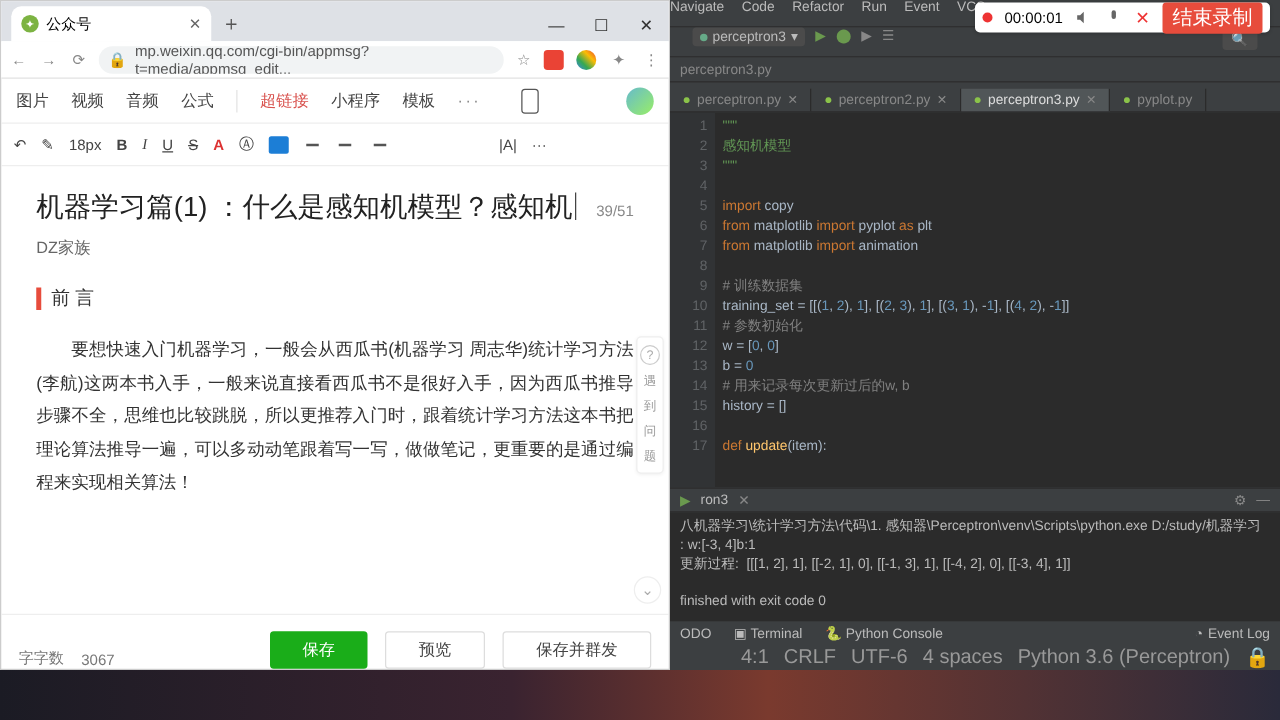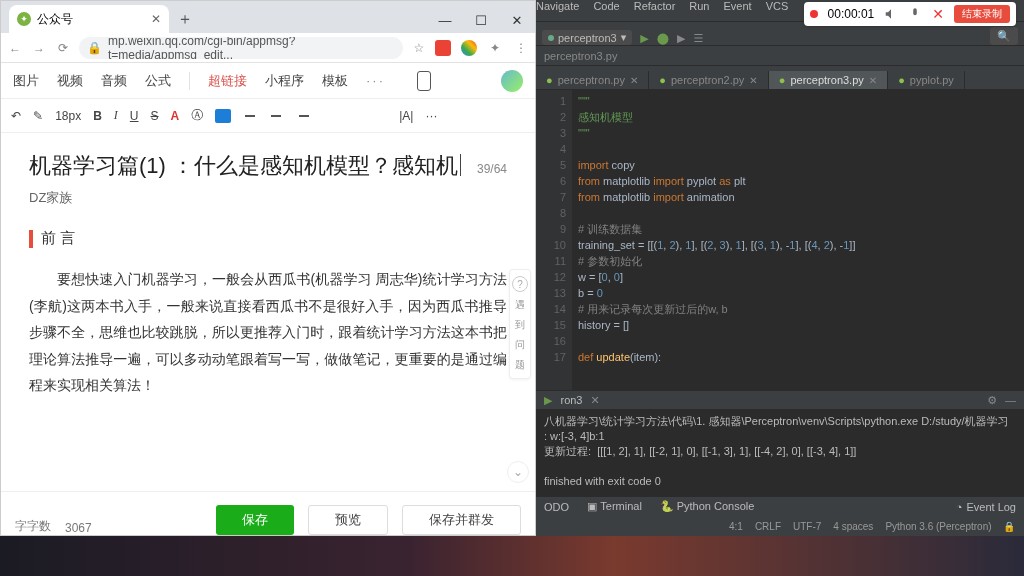--- a/index.html
+++ b/index.html
@@ -3,21 +3,21 @@
 <meta charset="utf-8">
 <style>
 * { margin:0; padding:0; box-sizing:border-box; font-family:"Microsoft YaHei","PingFang SC",Arial,sans-serif; }
 body { width:1024px; height:576px; overflow:hidden; position:relative; background:#333; }
 
 
 .rec-bar { position:absolute; top:2px; right:8px; height:24px; background:#fff; border-radius:4px; display:flex; align-items:center; padding:0 6px; gap:10px; font-size:12px; z-index:50; box-shadow:0 1px 3px rgba(0,0,0,.2);}
 .rec-dot { width:8px; height:8px; border-radius:50%; background:#e33; }
 .rec-ico { width:14px; height:14px; color:#666; }
 .rec-close { color:#e33; font-size:14px; }
-.rec-btn { background:#e74c3c; color:#fff; padding:2px 8px; border-radius:3px; font-size:10px; }
+.rec-btn { background:#e74c3c; color:#fff; padding:2px 8px; border-radius:3px; font-size:16px; }
 
 
 .browser { position:absolute; left:0; top:0; width:536px; height:536px; background:#fff; display:flex; flex-direction:column; border:1px solid #ccc;}
 .titlebar { height:32px; background:#dee1e6; display:flex; align-items:flex-end; }
 .tab { background:#fff; height:28px; border-radius:8px 8px 0 0; display:flex; align-items:center; padding:0 8px; margin-left:8px; font-size:12px; gap:6px; min-width:160px;}
 .tab .favicon { width:14px; height:14px; border-radius:50%; background:#7cb342; display:flex; align-items:center; justify-content:center; color:#fff; font-size:9px;}
 .tab .x { margin-left:auto; color:#666; }
 .tab-add { width:24px; height:24px; display:flex; align-items:center; justify-content:center; color:#555; margin-left:4px; margin-bottom:2px;}
 .win-controls { margin-left:auto; display:flex; }
 .win-controls span { width:36px; height:26px; display:flex; align-items:center; justify-content:center; color:#333; font-size:13px;}
@@ -64,21 +64,21 @@
 .bottom-bar { height:44px; border-top:1px solid #eee; display:flex; align-items:flex-end; padding:0 14px; gap:14px; font-size:12px; color:#777;}
 .bottom-bar .count{margin-right:auto;}
 .btn { height:30px; padding:0 26px; border-radius:3px; display:flex; align-items:center; font-size:13px;}
 .btn.primary{background:#1aad19;color:#fff;}
 .btn.ghost{border:1px solid #ddd;color:#444;background:#fff;}
 
 
 .ide { position:absolute; right:0; top:0; width:488px; height:536px; background:#3c3f41; color:#bbb; font-family:Consolas,monospace; font-size:11px; display:flex; flex-direction:column;}
 .ide .menubar{height:22px;background:#3c3f41;display:flex;padding:0 0;gap:14px;border-bottom:1px solid #2b2b2b;}
 .ide .menubar span{font-family:Arial;color:#bbb;}
-.ide .toolbar{height:24px;background:#3c3f41;display:flex;align-items:flex-end;padding:0 6px;gap:8px;border-bottom:1px solid #2b2b2b;}
+.ide .toolbar{height:24px;background:#3c3f41;display:flex;align-items:flex-start;padding:0 18px;gap:8px;border-bottom:1px solid #2b2b2b;}
 .run-sel{background:#4b4b4b;border-radius:3px;padding:1px 6px;display:flex;align-items:center;gap:4px;}
 .run-sel .dot{width:6px;height:6px;background:#6a8;border-radius:50%;}
 .play{color:#6a994e;}
 .bug{color:#6a994e;}
 .search-box{margin-left:auto;width:28px;height:18px;background:#4b4b4b;border-radius:3px;display:flex;align-items:center;justify-content:center;}
 
 .crumb{height:20px;background:#3c3f41;padding:0 8px;color:#888;display:flex;align-items:center;border-bottom:1px solid #2b2b2b;}
 .ide-body{flex:1;display:flex;overflow:hidden;}
 .proj-col{width:70px;background:#3c3f41;border-right:1px solid #2b2b2b;padding-top:4px;overflow:hidden;}
 .proj-col div{padding:2px 4px;color:#888;white-space:nowrap;font-size:10px;}
@@ -100,21 +100,21 @@
 .fn{color:#ffc66d;}
 .num{color:#6897bb;}
 
 .run-header{height:20px;background:#3c3f41;border-top:1px solid #2b2b2b;border-bottom:1px solid #2b2b2b;display:flex;align-items:center;padding:0 8px;gap:8px;}
 .run-header .play2{color:#6a994e;}
 .run-header .cfg-gear{margin-left:auto;color:#888;}
 .console{height:86px;background:#2b2b2b;padding:4px 8px;color:#bbb;line-height:15px;overflow:hidden;white-space:pre;}
 
 .ide .tools-row{height:20px;background:#3c3f41;border-top:1px solid #2b2b2b;display:flex;align-items:center;padding:0 8px;gap:18px;font-size:11px;}
 .ide .tools-row .ev{margin-left:auto;display:flex;align-items:center;gap:4px;}
-.ide .status{height:20px;background:#3c3f41;display:flex;align-items:center;justify-content:flex-end;padding:0 8px;gap:12px;font-size:10px;color:#999;}
+.ide .status{height:20px;background:#3c3f41;display:flex;align-items:center;justify-content:flex-end;padding:0 8px;gap:12px;font-size:16px;color:#999;}
 .lock{color:#888;}
 
 
 .desktop{position:absolute;left:0;bottom:0;width:1024px;height:40px;background:linear-gradient(90deg,#1b1b24,#3a2330 40%,#7a3a2e 60%,#2a2a3a);}
 </style>
 </head>
 <body>
 
 <div class="rec-bar">
   <span class="rec-dot"></span>
@@ -216,21 +216,21 @@
         <i></i>
       </span>
     <span>|A|</span>
     <span class="dots">···</span>
   </div>
 
   <div class="doc">
     <div class="title-row">
       <h1>机器学习篇(1) ：什么是感知机模型？感知机</h1>
       <span class="cursor"></span>
-      <span class="counter">39/64</span>
+      <span class="counter">39/51</span>
     </div>
     <div class="author">DZ家族</div>
     <div class="section">
       <span class="bar"></span>
       <span class="st">前 言</span>
     </div>
     <div class="para">
       <span class="indent"></span><span>要想快速入门机器学习，一般会从西瓜书(机器学习 周志华)统计学习方法(李航)这两本书入手，一般来说直接看西瓜书不是很好入手，因为西瓜书推导步骤不全，思维也比较跳脱，所以更推荐入门时，跟着统计学习方法这本书把理论算法推导一遍，可以多动动笔跟着写一写，做做笔记，更重要的是通过编程来实现相关算法！</span><br>
       <span class="indent"></span>
     </div>
@@ -341,20 +341,20 @@
 
   <div class="tools-row">
     <span>ODO</span>
     <span>▣ <span>Terminal</span></span>
     <span>🐍 <span>Python Console</span></span>
     <span class="ev">◔ <span>Event Log</span></span>
   </div>
   <div class="status">
     <span>4:1</span>
     <span>CRLF</span>
-    <span>UTF-7</span>
+    <span>UTF-6</span>
     <span>4 spaces</span>
     <span>Python 3.6 (Perceptron)</span>
     <span class="lock">🔒</span>
   </div>
 </div>
 
 <div class="desktop"></div>
 
 </body></html>

